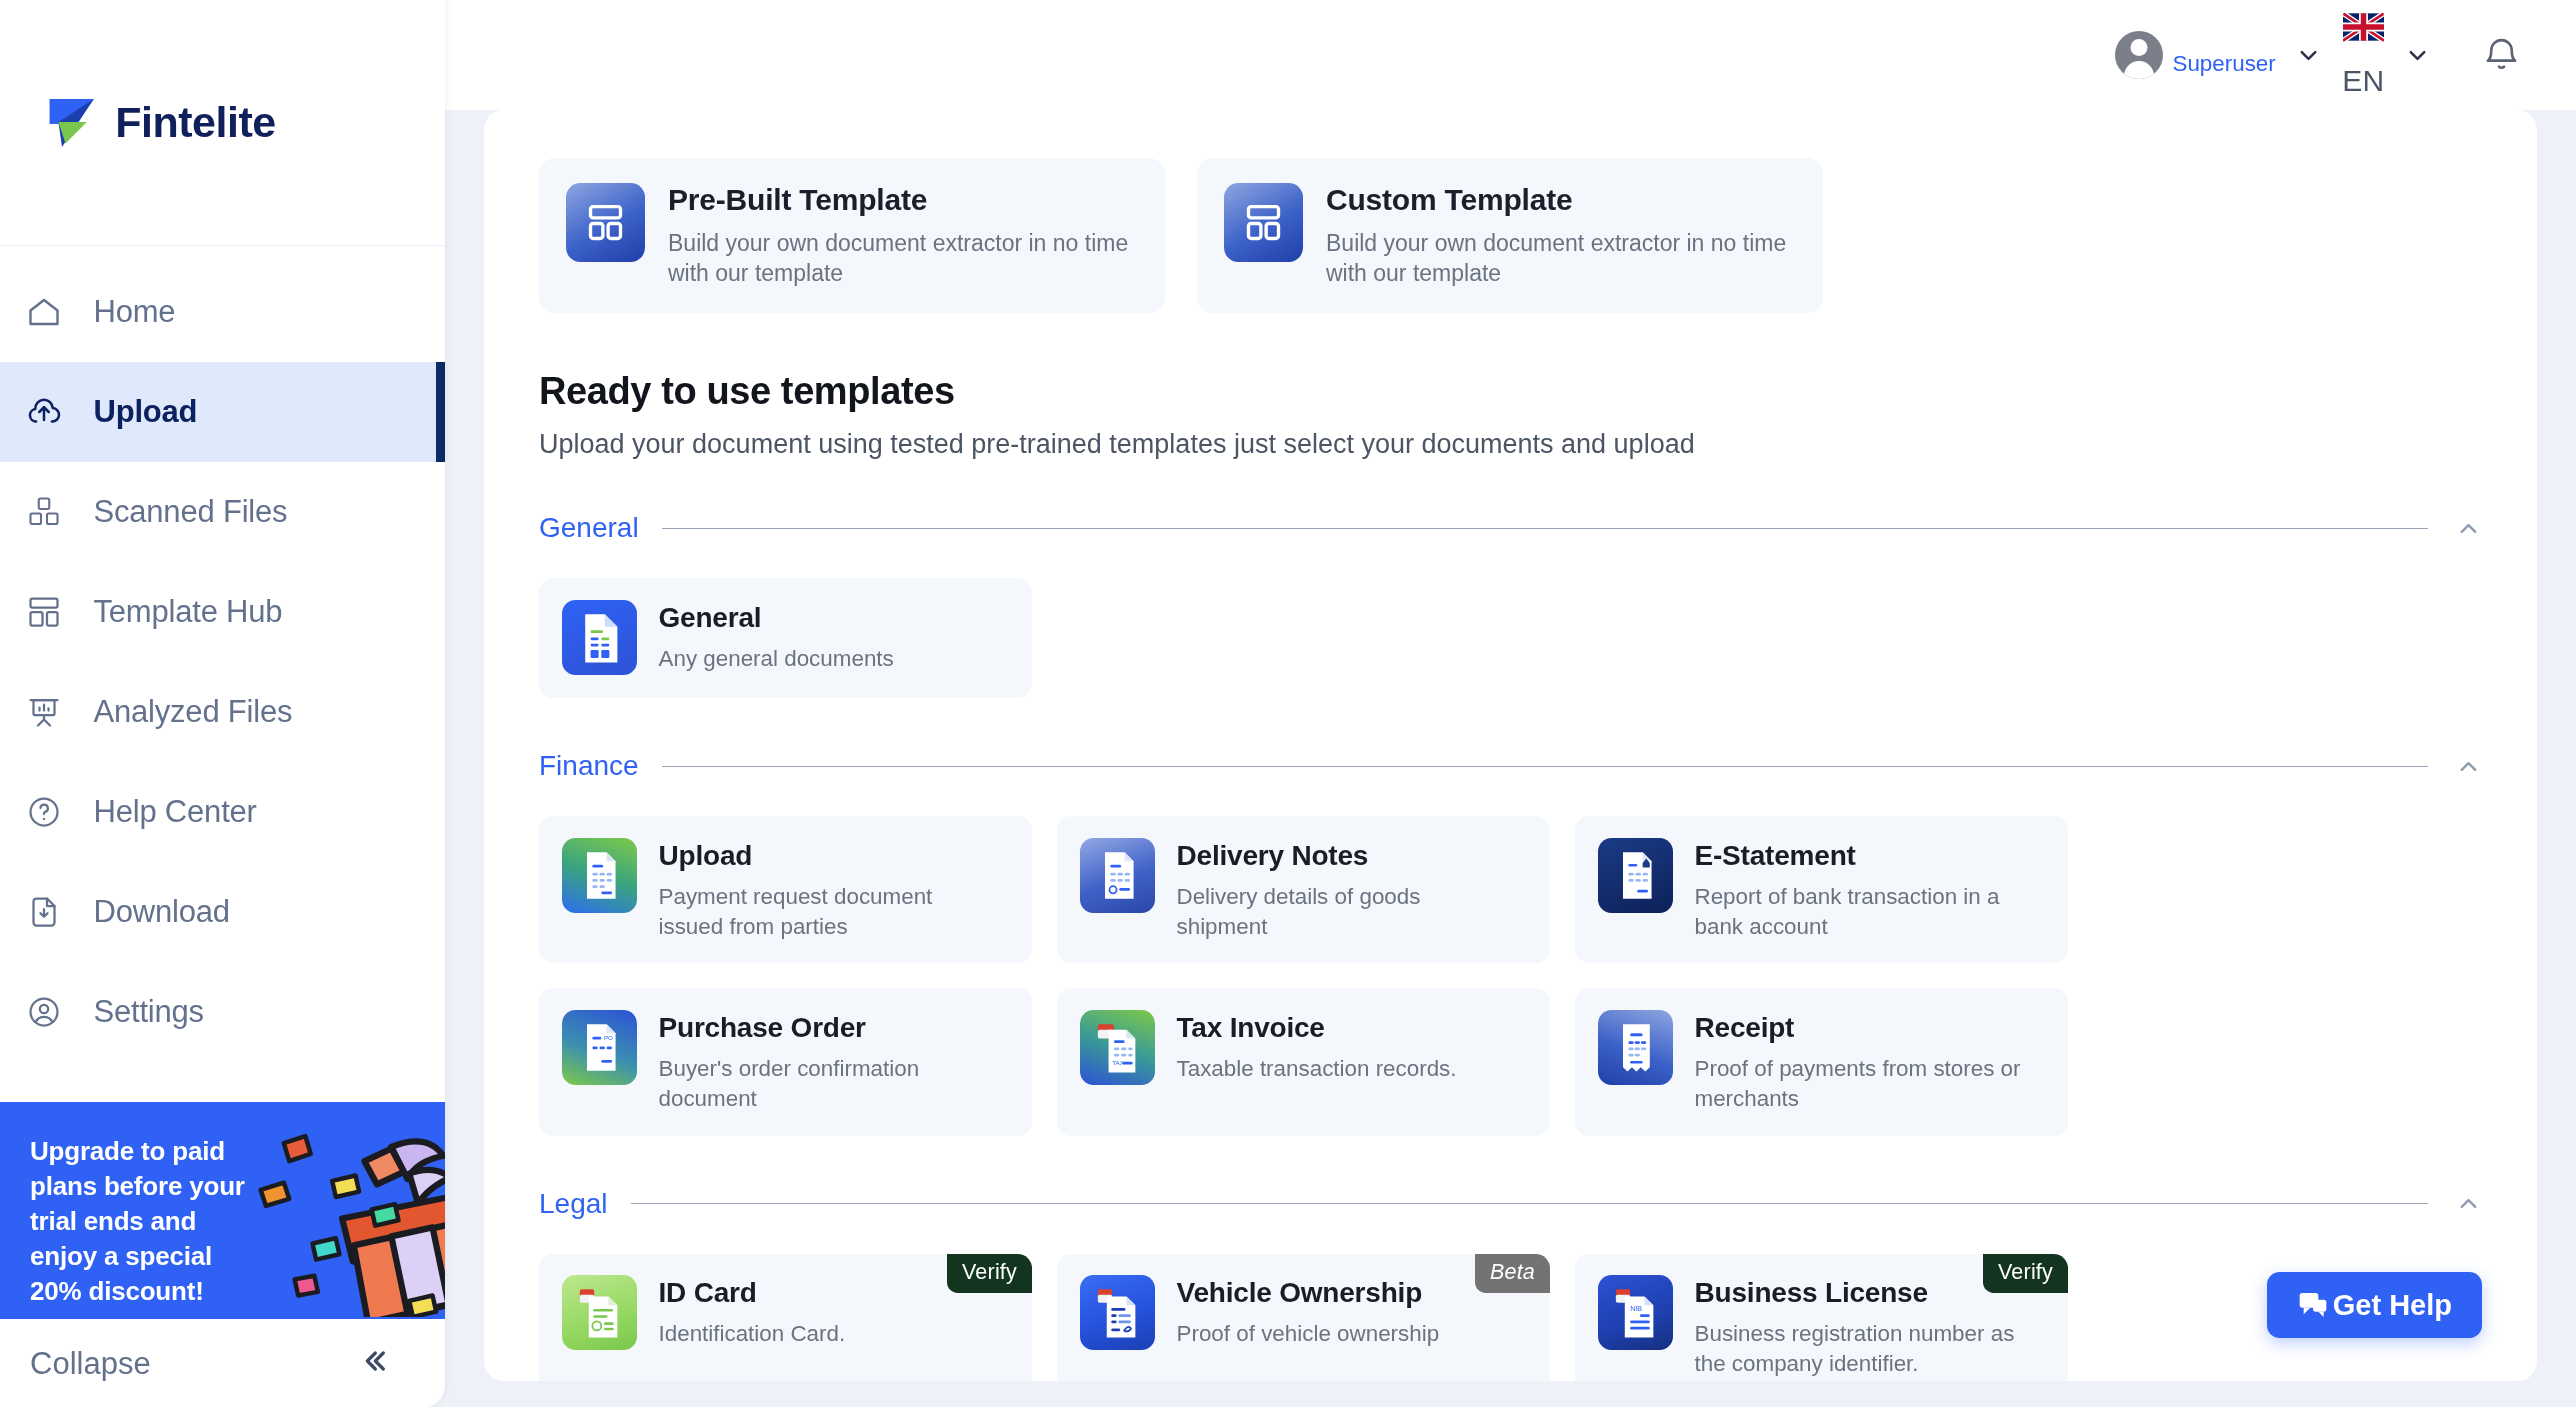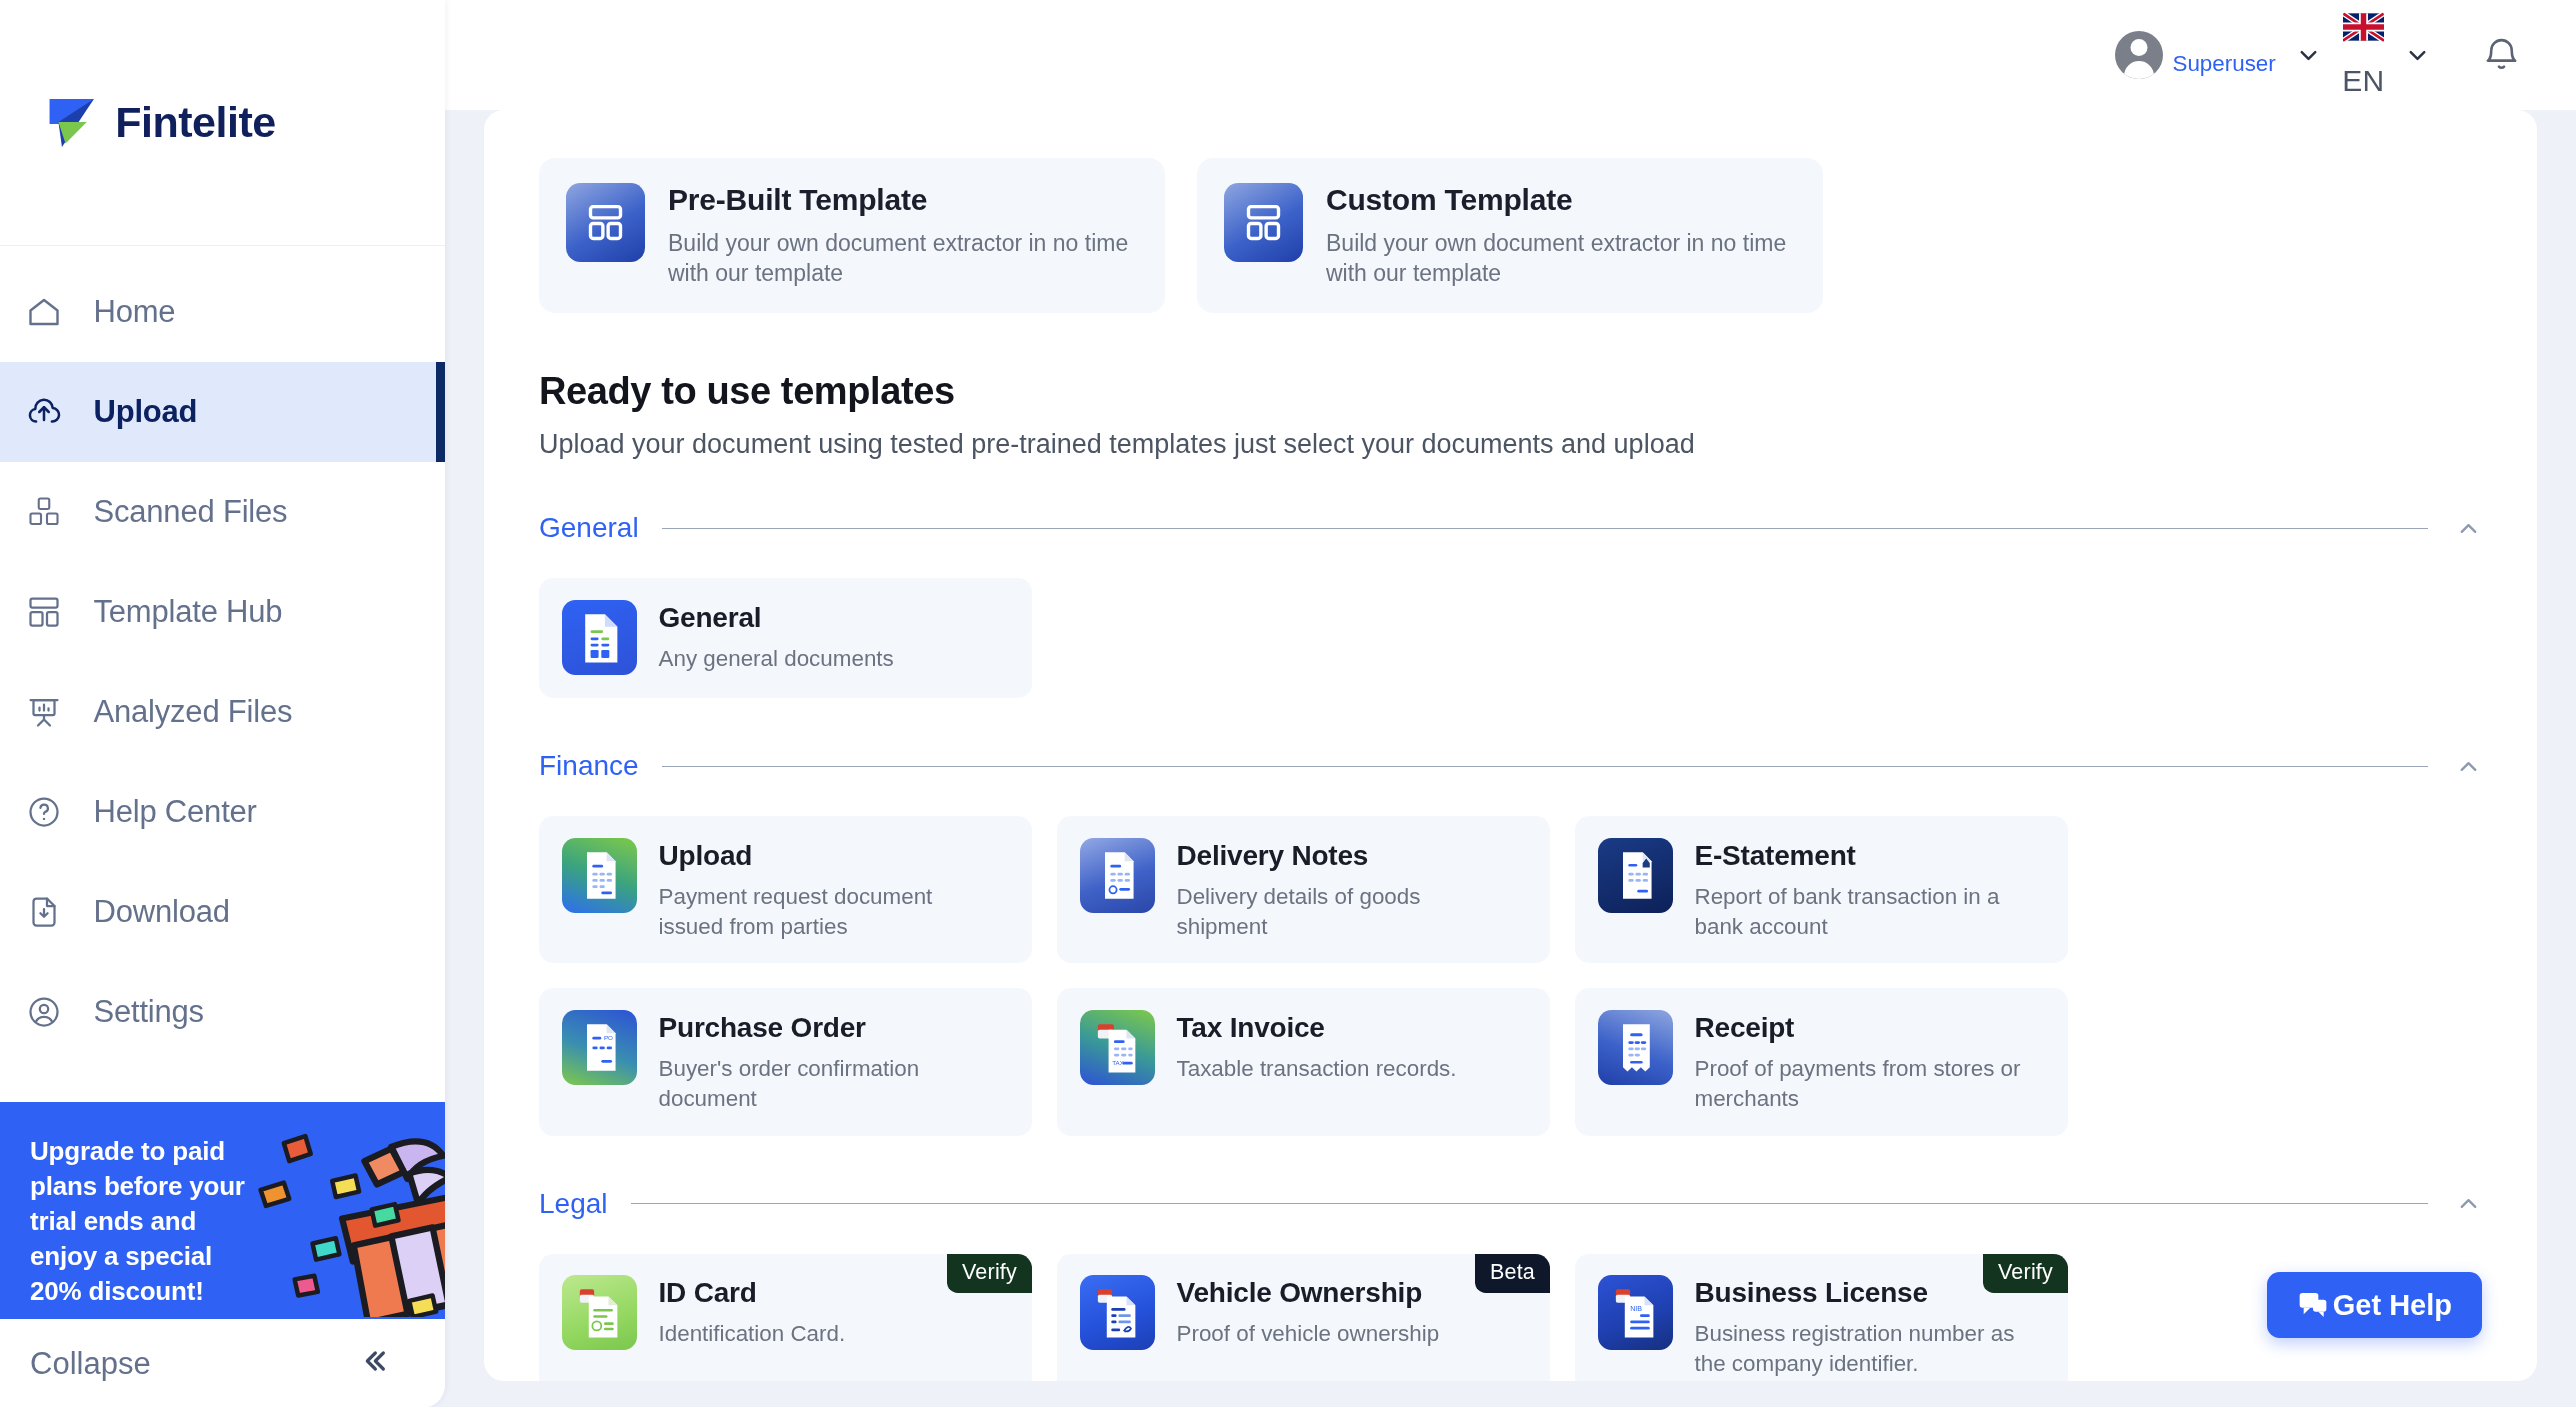--- a/index.html
+++ b/index.html
@@ -139,21 +139,21 @@
     display: flex; align-items: center; justify-content: center; overflow:hidden;
   }
   .dcard-body { padding-top: 1.8px; }
   .dcard-title { font-size: 28px; font-weight: bold; color: #181d28; margin-bottom: 9.8px; letter-spacing:-0.2px;}
   .dcard-desc { font-size: 22.4px; color: #6b7280; line-height: 1.35; max-width: 340px; }
   .badge {
     position: absolute; top: 0; right: 0; padding: 6.3px 15px 8px 15px;
     border-radius: 0 14.3px 0 10.7px; font-size: 21.5px; color: #ffffff; letter-spacing: 0.2px;
   }
   .badge.verify { background: #13341f; }
-  .badge.beta { background: #0f172a; }
+  .badge.beta { background: #737373; font-style: italic; }
 
   
   .gethelp {
     position: absolute; right: 55px; bottom: 43px; z-index: 40;
     background: #2f62f4; color: #fff; border-radius: 12.5px;
     height: 66px; padding: 0 30px; display: flex; align-items: center; gap: 4px;
     font-size: 29px; font-weight: bold; cursor: pointer; border: none;
     font-family: "Liberation Sans", sans-serif;
     box-shadow: 0 5.4px 16px rgba(47,98,244,.3);
   }

